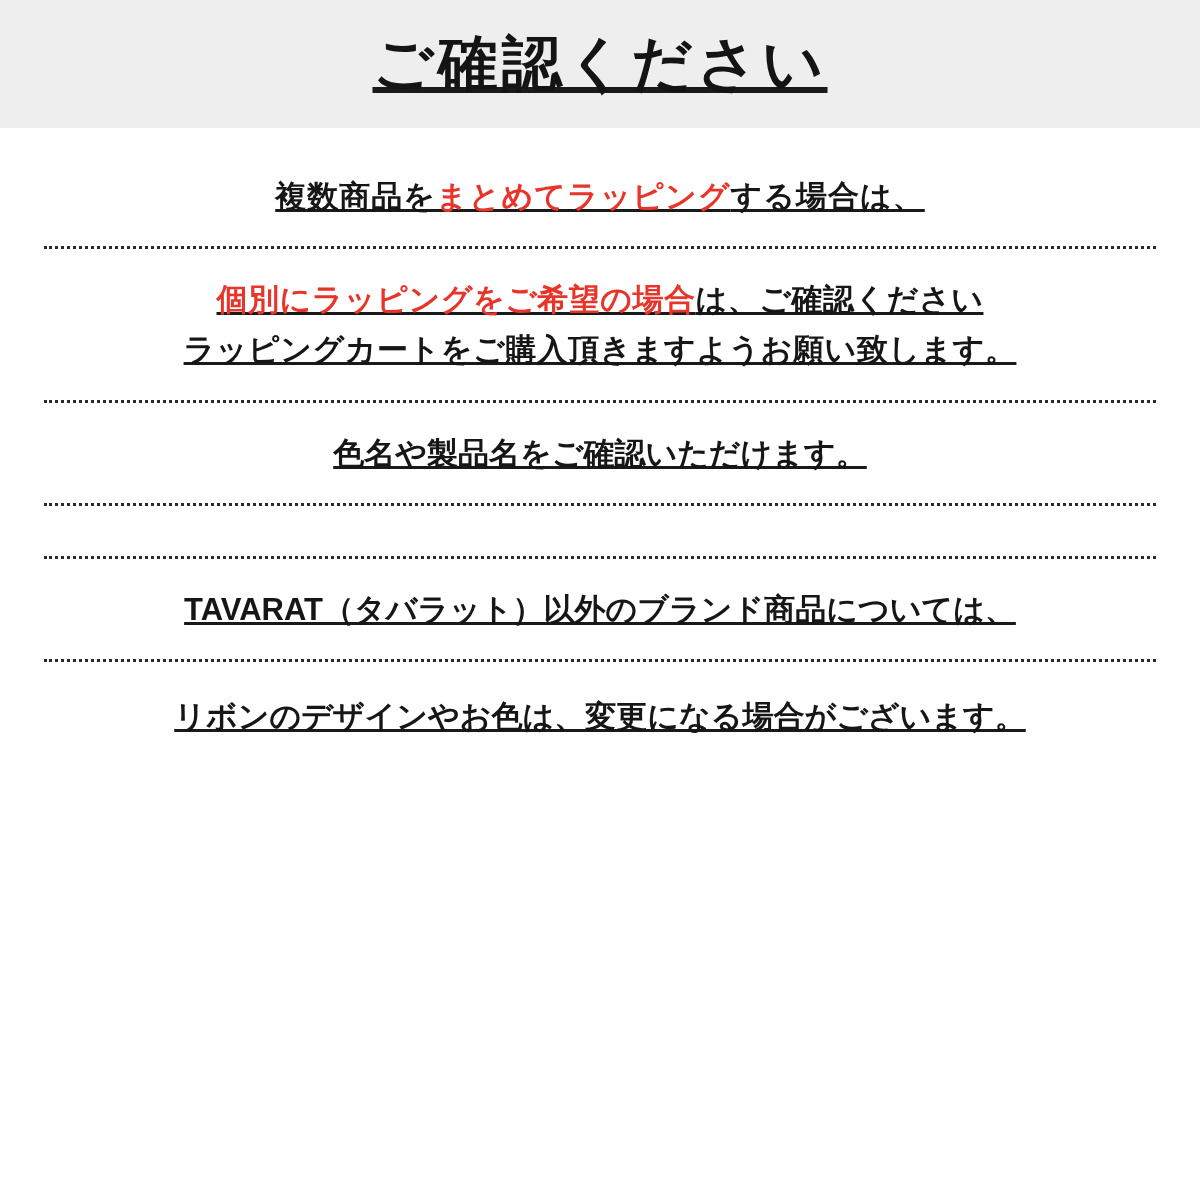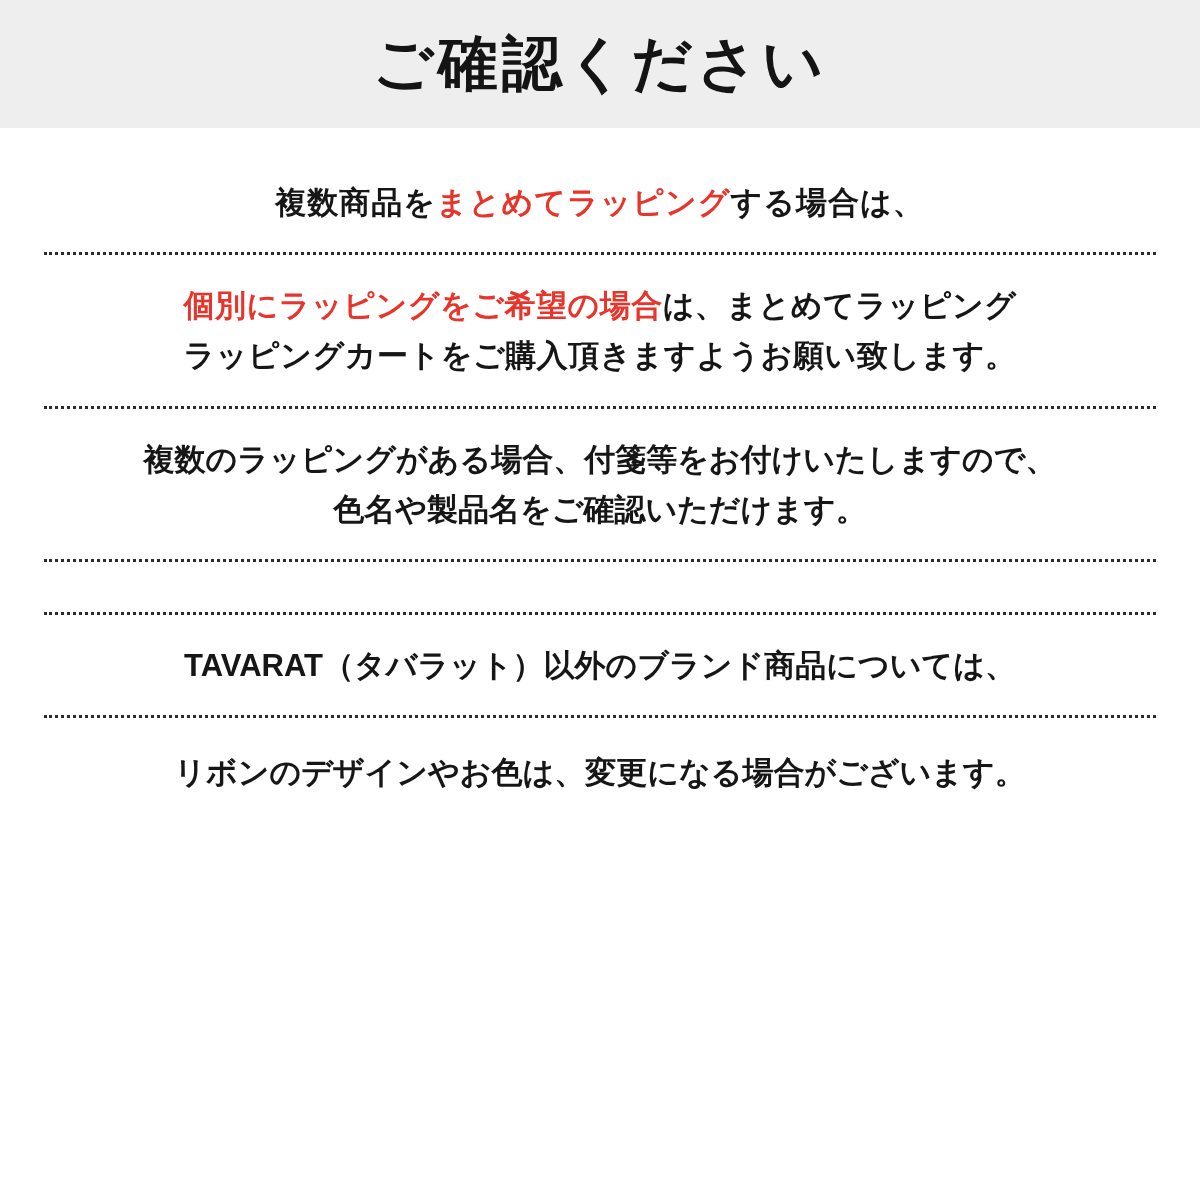--- a/index.html
+++ b/index.html
@@ -12,40 +12,41 @@
     background: #ffffff;
     font-family: "Liberation Sans", "DejaVu Sans", sans-serif;
     color: #1a1a1a;
     overflow: hidden;
   }
   .page {
     width: 1200px;
     height: 864px;
     position: relative;
     box-sizing: border-box;
+    text-decoration: underline;
   }
   .header-band {
     width: 100%;
     height: 128px;
     background: #eeeeee;
     display: flex;
     align-items: center;
     justify-content: center;
     box-sizing: border-box;
   }
   .header-title {
     font-size: 60px;
     font-weight: 700;
     letter-spacing: 4px;
     color: #141414;
     line-height: 1;
     white-space: nowrap;
   }
   .notice-list {
-    padding: 10px 44px;
+    padding: 4px 44px;
     box-sizing: border-box;
   }
   .notice-block {
     padding: 26px 0 24px 0;
     text-align: center;
     border-bottom: 3px dotted #2b2b2b;
   }
   .notice-block:last-child {
     border-bottom: none;
   }
@@ -75,25 +76,24 @@
 
   <div class="header-band">
     <div class="header-title">ご確認ください</div>
   </div>
 
   <div class="notice-list">
     <div class="notice-block b1">
         <div class="notice-line"><span>複数商品を</span><span class="accent">まとめてラッピング</span><span>する場合は、</span></div>
       </div>
     <div class="notice-block b2">
-        <div class="notice-line"><span class="accent">個別にラッピングをご希望の場合</span><span>は、まとめてラッピング</span></div>
+        <div class="notice-line"><span class="accent">個別にラッピングをご希望の場合</span><span>は、ご確認ください</span></div>
         <div class="notice-line"><span>ラッピングカートをご購入頂きますようお願い致します。</span></div>
       </div>
     <div class="notice-block b3">
-        <div class="notice-line"><span>複数のラッピングがある場合、付箋等をお付けいたしますので、</span></div>
         <div class="notice-line"><span>色名や製品名をご確認いただけます。</span></div>
       </div>
     <div class="notice-block b4">
       </div>
     <div class="notice-block b5">
         <div class="notice-line"><span>TAVARAT（タバラット）以外のブランド商品については、</span></div>
       </div>
     <div class="notice-block b7">
         <div class="notice-line"><span>リボンのデザインやお色は、変更になる場合がございます。</span></div>
       </div>

